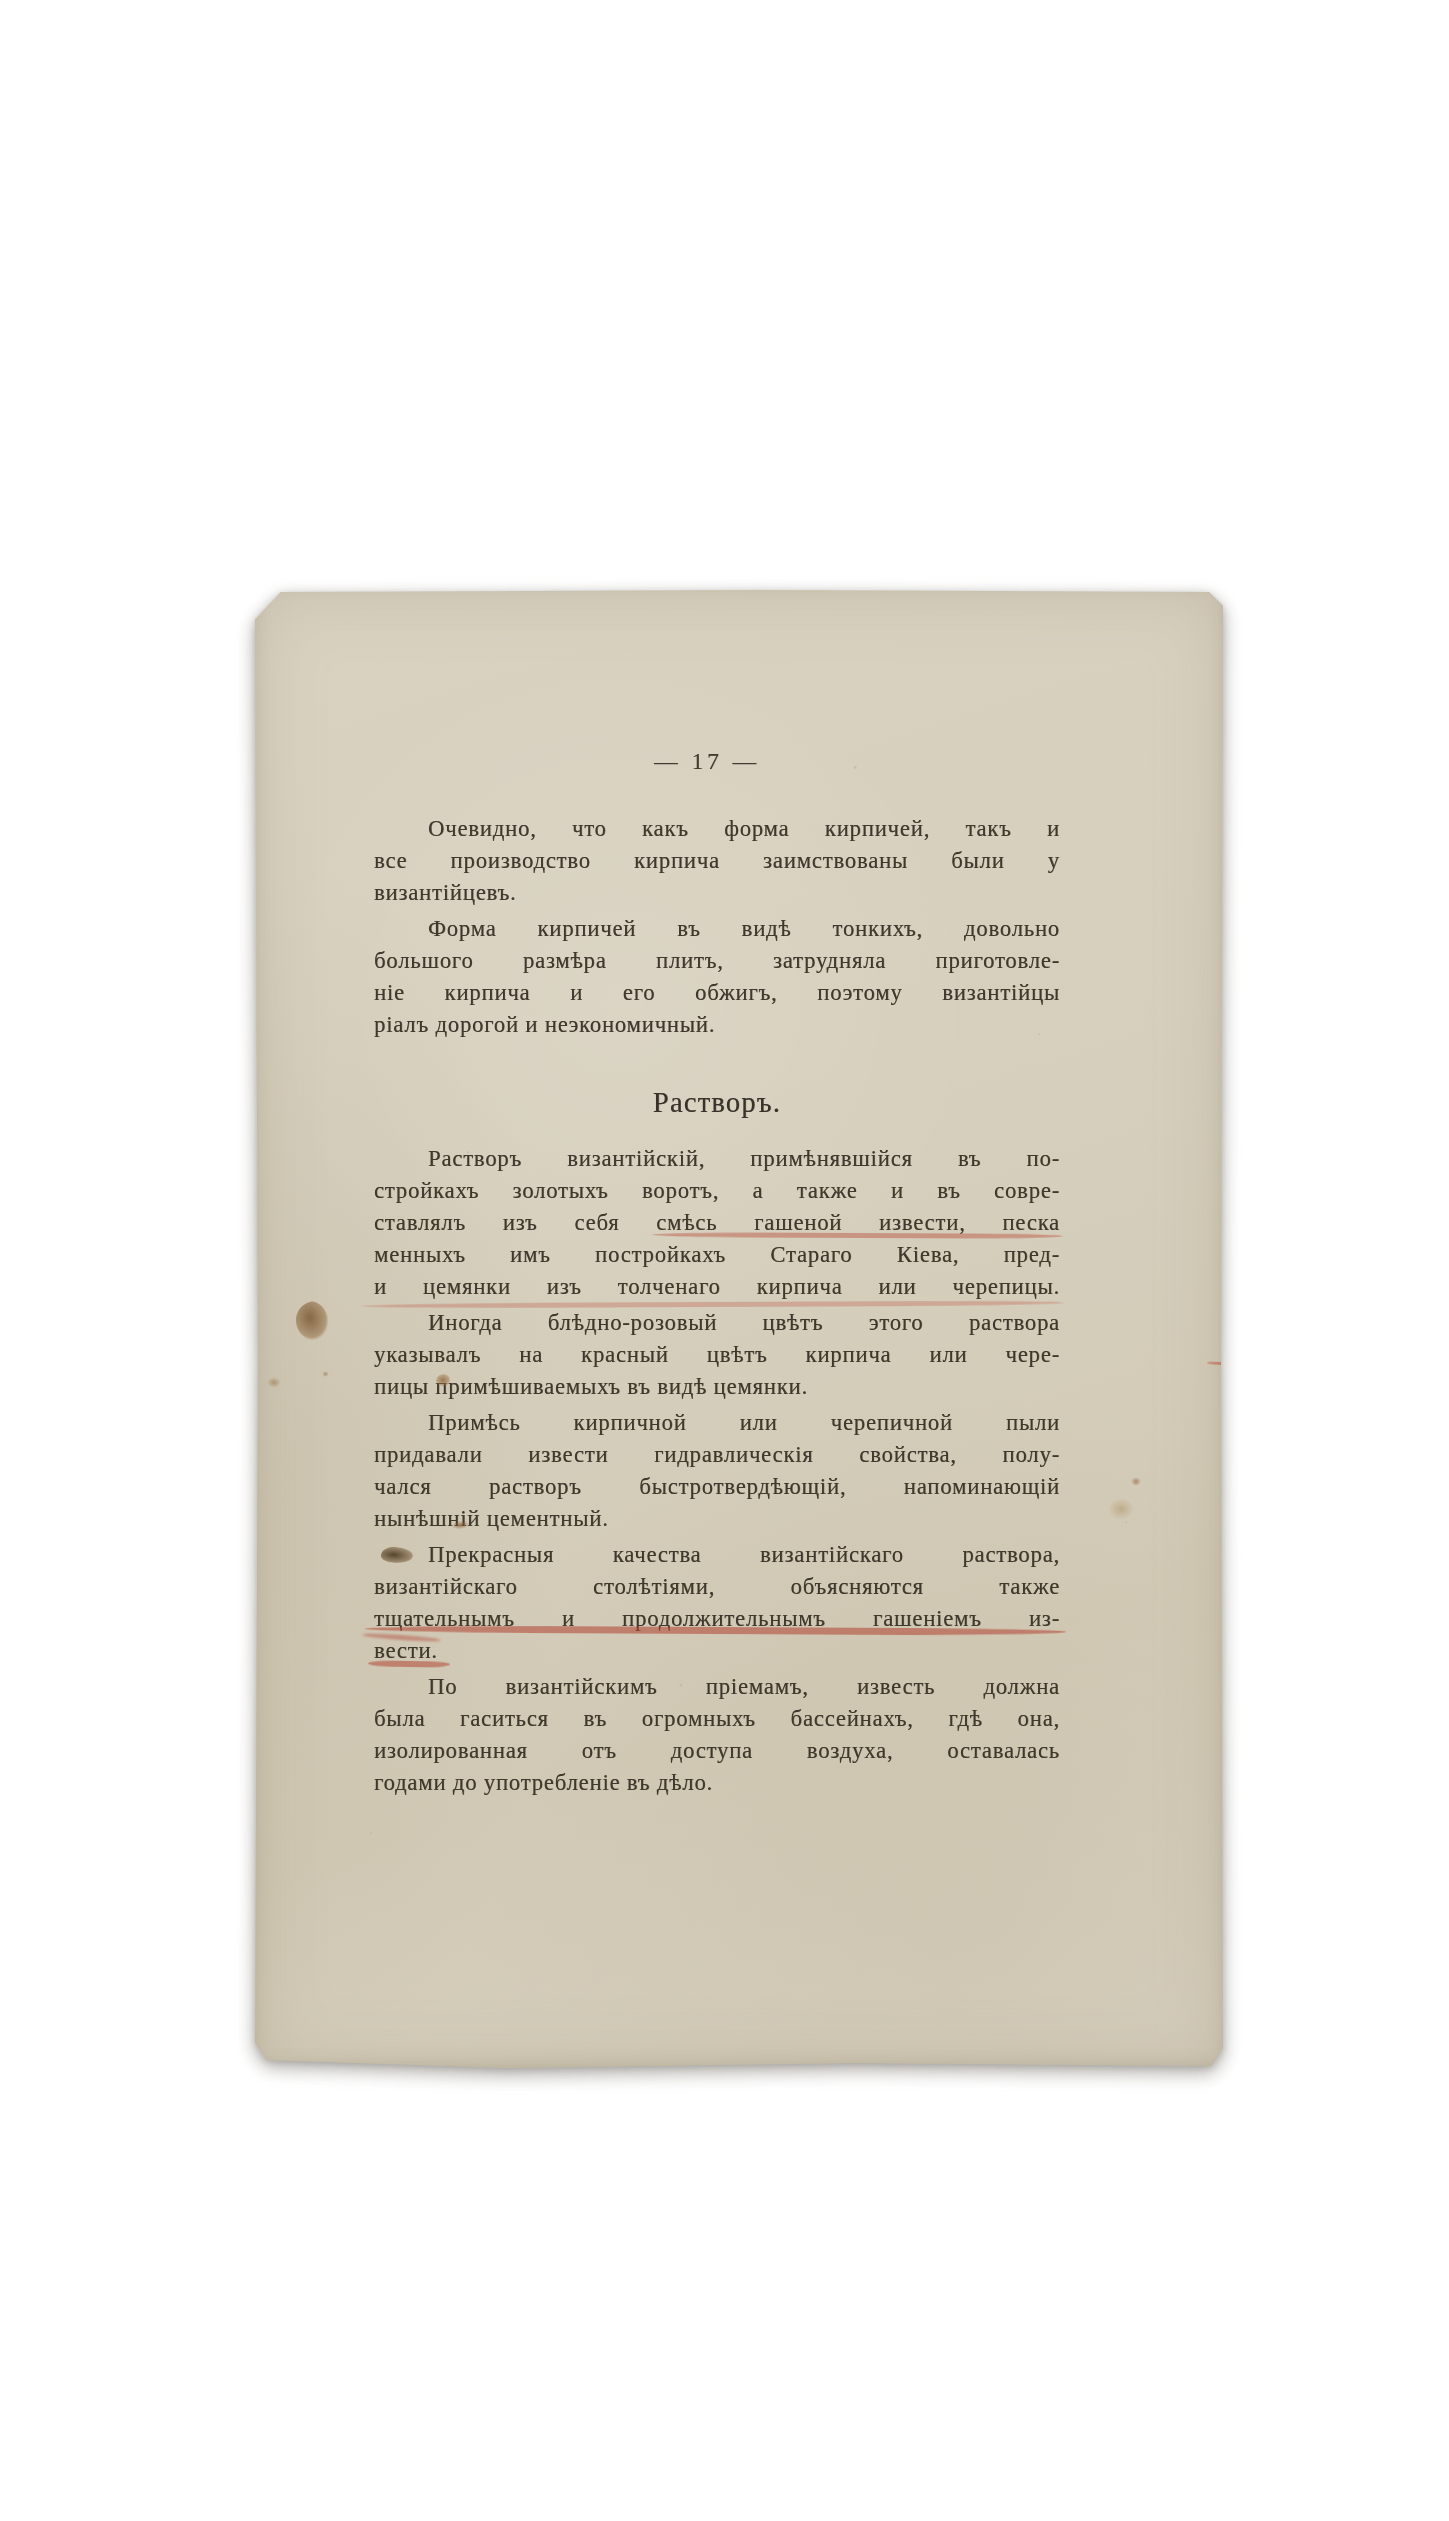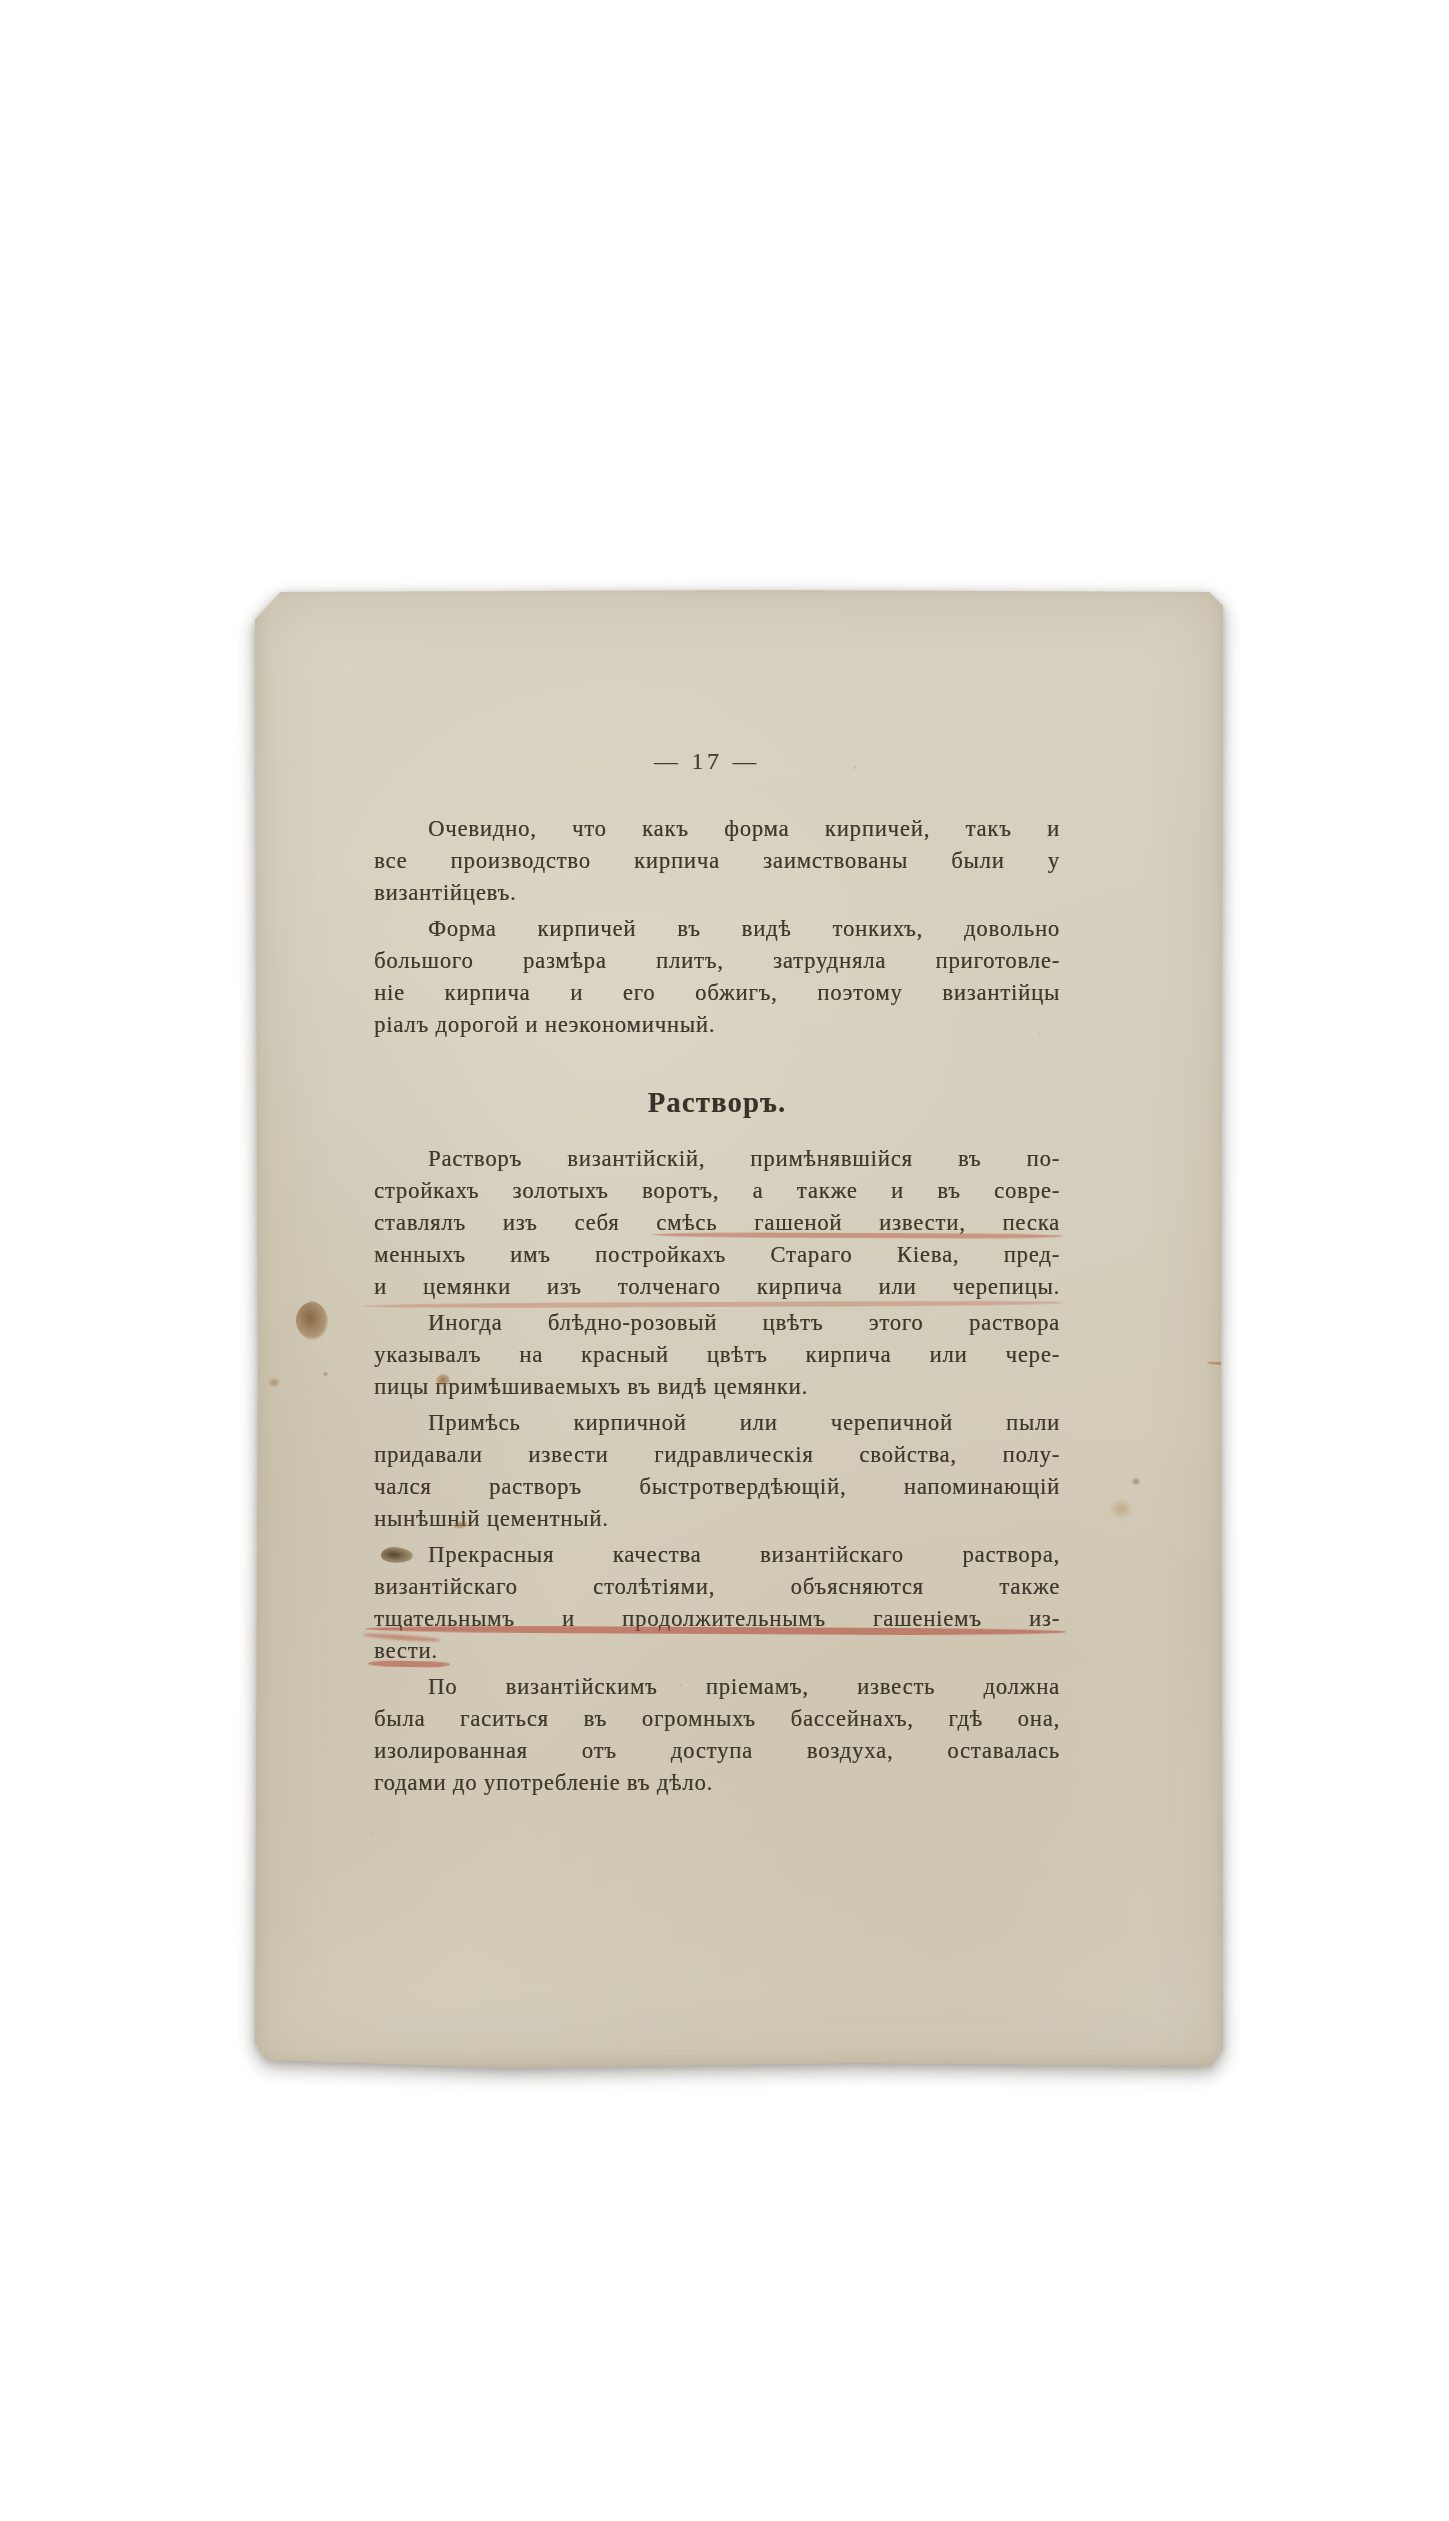--- a/index.html
+++ b/index.html
@@ -43,21 +43,21 @@
     font-size:22.7px;line-height:32px;letter-spacing:0.8px;
     color:#3f382c;text-shadow:0.4px 0.3px 0.6px rgba(63,56,44,.55);
   }
   .para{margin:0;}
   .para + .para{margin-top:3.9px;}
   .line{text-align:justify;text-align-last:justify;white-space:normal;}
   .line.last{text-align-last:left;}
   .line.indent{text-indent:54px;}
   .heading{
     margin:44px 0 23.6px 0;line-height:35px;text-align:center;text-align-last:center;
-    font-weight:bold;font-size:28.6px;letter-spacing:1.2px;color:#38322a;
+    font-weight:normal;font-size:28.6px;letter-spacing:1.2px;color:#38322a;
   }
   
   .redline{position:relative;}
   .redline::after{
     content:'';position:absolute;pointer-events:none;
     background:rgba(188,95,76,.52);filter:blur(0.7px);
     border-radius:55% 45% 50% 50% / 90% 70% 100% 80%;
   }
   .ul1::after{left:-3.9px;right:-3px;bottom:-2px;height:4.9px;transform:rotate(.25deg);}
   .ul2::after{left:-12.8px;right:-3.9px;bottom:-7.9px;height:4.9px;transform:rotate(-.25deg);background:rgba(196,114,96,.42);}

